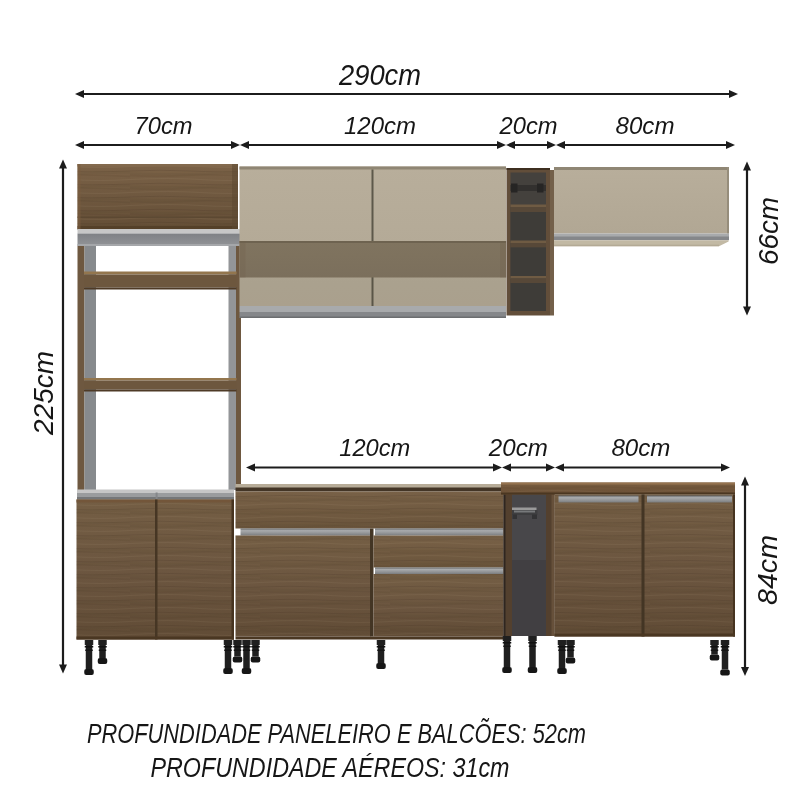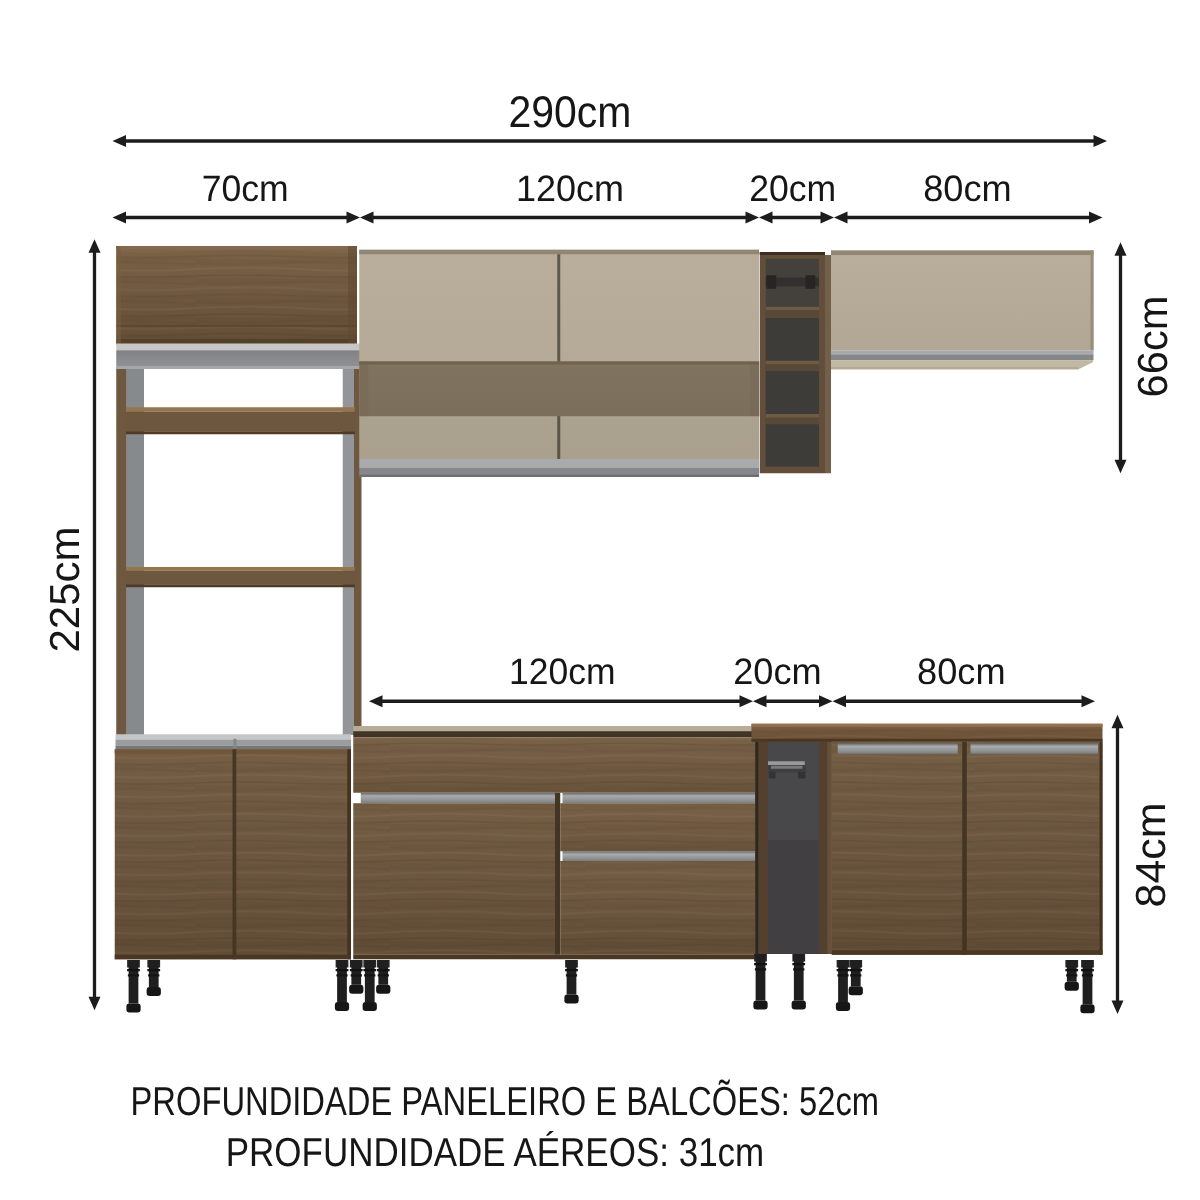--- a/index.html
+++ b/index.html
@@ -1,17 +1,17 @@
 <!DOCTYPE html>
 <html><head>
 <meta charset="utf-8">
 <style>
   html,body{margin:0;padding:0;background:#ffffff;}
   #stage{position:relative;width:800px;height:800px;background:#ffffff;overflow:hidden;
-         font-family:"Liberation Sans", sans-serif;}
+         font-family:"Liberation Sans", sans-serif;font-style:italic;}
   svg{display:block;}
 </style>
 </head>
 <body>
 <div id="stage">
 <svg width="800" height="800" viewBox="0 0 800 800">
 <defs>
   <linearGradient id="woodTop" x1="0" y1="0" x2="0" y2="1">
     <stop offset="0" stop-color="#7b6247"></stop>
     <stop offset="0.45" stop-color="#705940"></stop>

